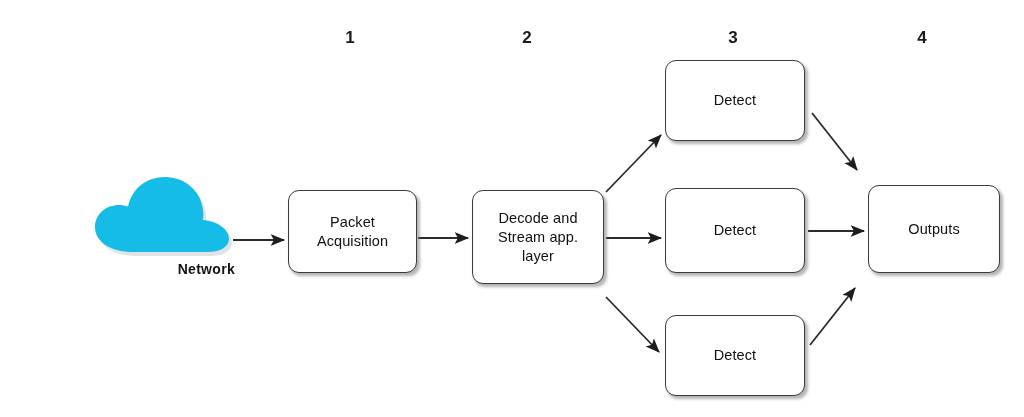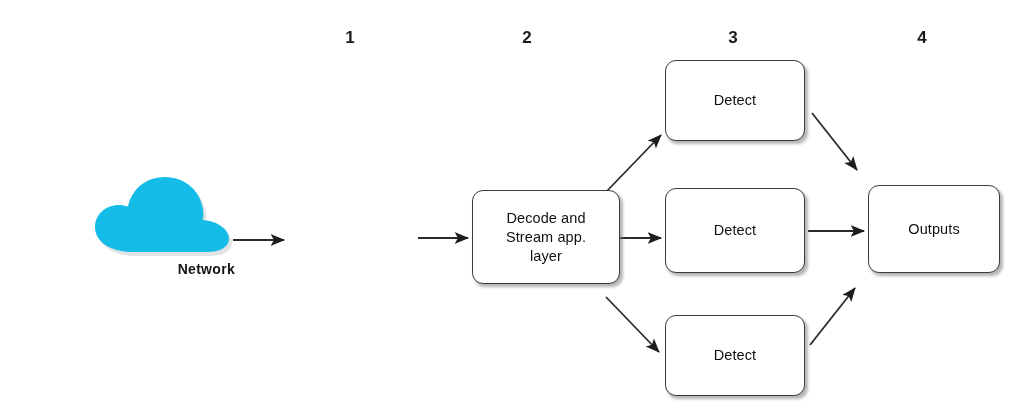--- a/index.html
+++ b/index.html
@@ -115,22 +115,26 @@
                  C43,14 58,3 76,3 C96,3 112,17 114,36 C114.6,40 114.4,43 113.8,46
                  C128,47 140,55 140,65 C140,73.5 130,78 118,78 Z" fill="#c9ccce" opacity="0.55" transform="translate(3,4)"></path>
         <path d="M44,78 C22,78 6,68 6,53 C6,40 17,31 30,31 C33,31 36,31.5 39,32.6
                  C43,14 58,3 76,3 C96,3 112,17 114,36 C114.6,40 114.4,43 113.8,46
                  C128,47 140,55 140,65 C140,73.5 130,78 118,78 Z" fill="#16bce8"></path>
       </g>
     </svg>
   </div>
   <div class="cloud-label">Network</div>
 
+  <div class="node-box" style="left:288px; top:190px; width:129px; height:83px;">
+    <span style="white-space:pre-line;">Packet
+Acquisition</span>
+  </div>
 
-  <div class="node-box" style="left:472px; top:190px; width:148px; height:94px;">
+  <div class="node-box" style="left:472px; top:190px; width:132px; height:94px;">
     <span style="white-space:pre-line;">Decode and
 Stream app.
 layer</span>
   </div>
 
   <div class="node-box" style="left:665px; top:60px; width:140px; height:81px;">
     <span>Detect</span>
   </div>
 
   <div class="node-box" style="left:665px; top:188px; width:140px; height:85px;">

